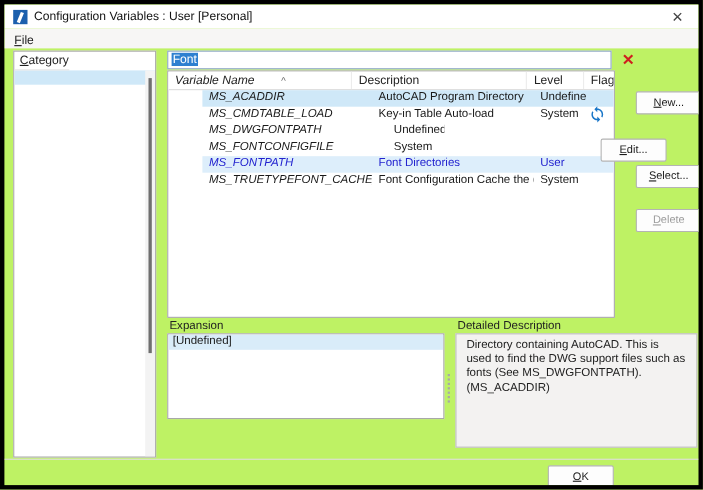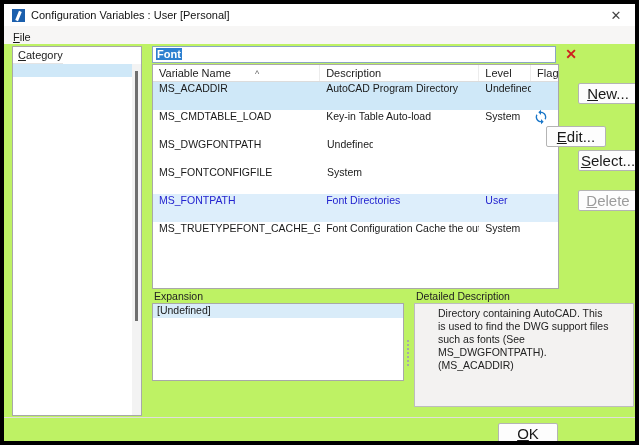--- a/index.html
+++ b/index.html
@@ -25,53 +25,53 @@
   .cat-panel { position:absolute; left:8px; top:42px; width:130px; height:370px;
     background:#fff; border:1px solid #a8a8a8; overflow:hidden; }
   .cat-header { height:17px; line-height:16px; padding-left:5px; border-bottom:1px solid #e4e4e4; color:#222; }
   .cat-item { height:12.5px; line-height:12.5px; padding-left:5px; font-size:10.5px; white-space:nowrap; overflow:hidden; }
   .cat-item.selected { background:#cfe8f8; }
   .cat-scroll { position:absolute; right:0; top:17px; width:9px; bottom:0; background:#f3f3f3; }
   .cat-thumb { position:absolute; left:3px; top:7px; width:3px; height:250px; background:#6f6f6f; }
   
   .search-box { position:absolute; left:148px; top:42px; width:404px; height:17px;
     background:#fff; border:1px solid #8aa6c2; line-height:15px; padding-left:3px; }
-  .search-sel { background:#2e80d0; color:#fff; padding:0 1px;font-weight:bold; }
+  .search-sel { background:#2e80d0; color:#fff; padding:0 1px; }
   .clear-btn { position:absolute; left:557px; top:41px; width:20px; height:18px;
     color:#cf1f1f; font-weight:bold; font-size:14px; text-align:center; line-height:18px; }
   
   .var-table { position:absolute; left:148px; top:60px; width:407px; height:225px;
     background:#fff; border:1px solid #a8a8a8; overflow:hidden; }
   .thead { display:flex; height:17px; line-height:16px; border-bottom:1px solid #dcdcdc; background:#fff; color:#222; }
   .th { padding-left:6px; border-right:1px solid #ececec; white-space:nowrap; overflow:hidden; }
   .sort-caret { margin-left:24px; color:#666; font-size:9px; }
-  .row { display:flex; height:28px; line-height:13.5px; font-size:10.5px; }
-  .c-name  { width:168px; } .c-desc { width:160px; } .c-level { width:52px; } .c-flags { width:27px; border-right:none; }
+  .row { display:flex; height:15px; line-height:13.5px; font-size:10.5px;margin-left:31px; }
+  .c-name  { width:168px;font-style:italic; } .c-desc { width:160px; } .c-level { width:52px; } .c-flags { width:27px; border-right:none; }
   .cell { padding-left:6px; white-space:nowrap; overflow:hidden; }
   .cell.c-flags { overflow:visible; padding-left:2px; }
   .row.st-selected { background:#cfe8f8; }
   .row.st-active { background:#ddeefb; color:#2323cf; }
   .flag-icon { display:inline-block; width:16px; height:16px; margin-top:-1px; }
   .flag-icon svg { display:block; }
   
   .btn { position:absolute; width:60px; height:21px; background:#fdfdfd; border:1px solid #b4b4b4;
-    border-radius:2px; font-size:15px; text-align:center; line-height:19px; color:#1a1a1a;text-decoration:underline; }
+    border-radius:2px; font-size:10px; text-align:center; line-height:19px; color:#1a1a1a;text-decoration:underline; }
   .btn-new { left:574px; top:79px; }
   .btn-edit { left:542px; top:122px; }
   .btn-select { left:574px; top:146px; }
   .btn-delete { left:574px; top:186px; color:#9c9c9c; }
   
   .exp-label { position:absolute; left:150px; top:286px; font-size:10.5px; color:#222; }
   .exp-box { position:absolute; left:148px; top:299px; width:252px; height:78px;
     background:#fff; border:1px solid #a8a8a8; overflow:hidden; }
   .exp-item { height:14px; line-height:13.5px; padding-left:4px; background:#d9ecf9; font-size:10.5px; }
   .splitter { position:absolute; left:403px; top:336px; height:26px; width:4px; border-left:2px dotted #a8a8a8; }
   .det-label { position:absolute; left:412px; top:286px; font-size:10.5px; color:#222; }
   .det-box { position:absolute; left:410px; top:299px; width:220px; height:104px;
-    background:#f3f2f1; border:1px solid #bdbdbd; padding:3px 23px; font-size:10.5px; line-height:13px; color:#222; overflow:hidden; }
+    background:#f3f2f1; border:1px solid #bdbdbd; padding:3px 9px; font-size:10.5px; line-height:13px; color:#222; overflow:hidden; }
   
   .footer-sep { position:absolute; left:0; top:413px; width:100%; border-top:1px solid #e0dedd; }
   .btn-ok { left:494px; top:419px; } .btn-cancel { left:570px; top:419px; }
 </style>
 </head>
 <body>
 
 <div class="dialog">
 
   <div class="titlebar">

